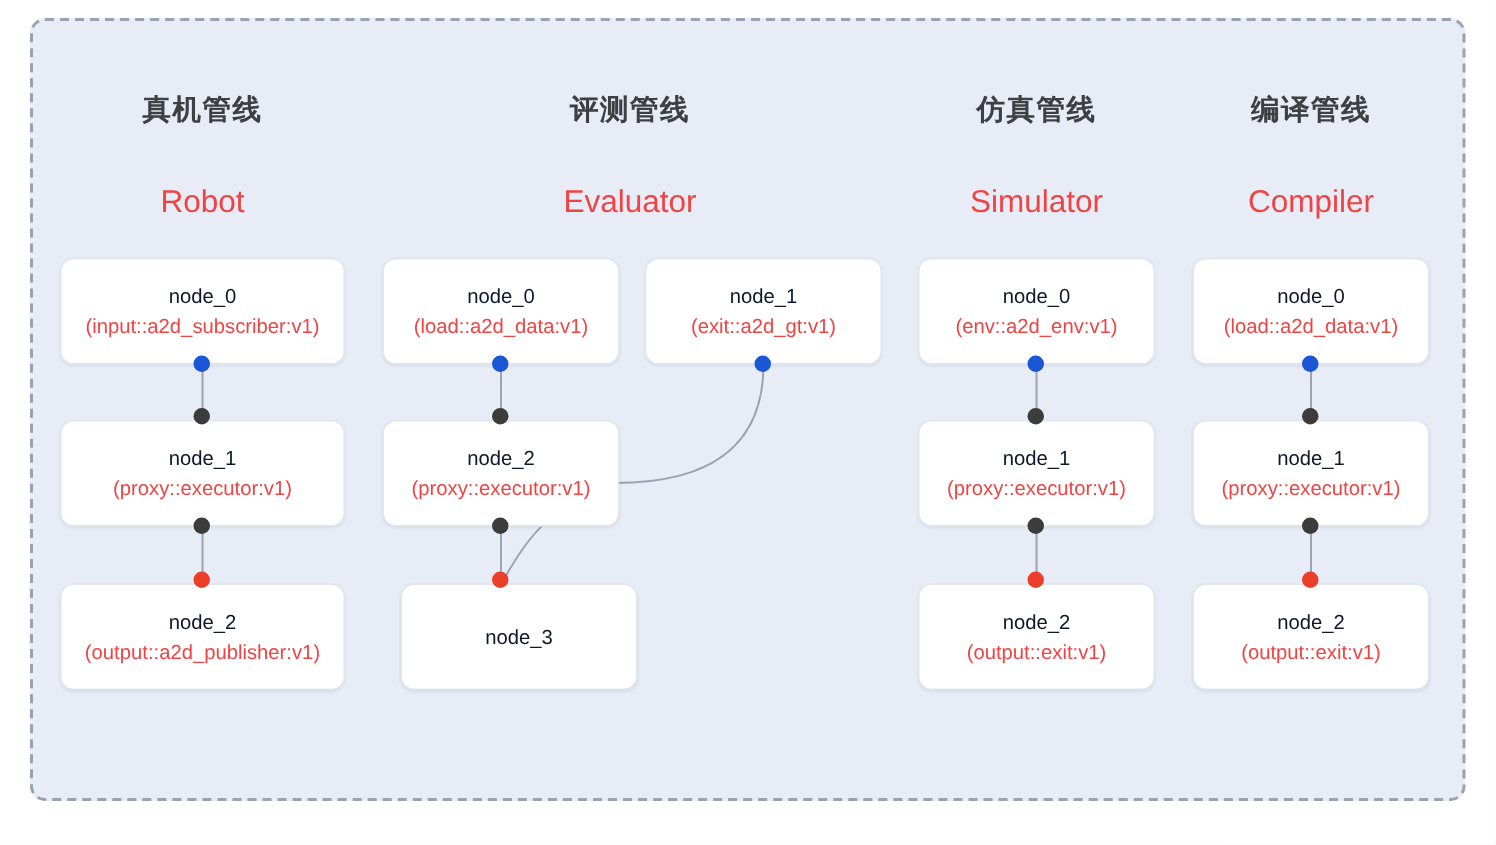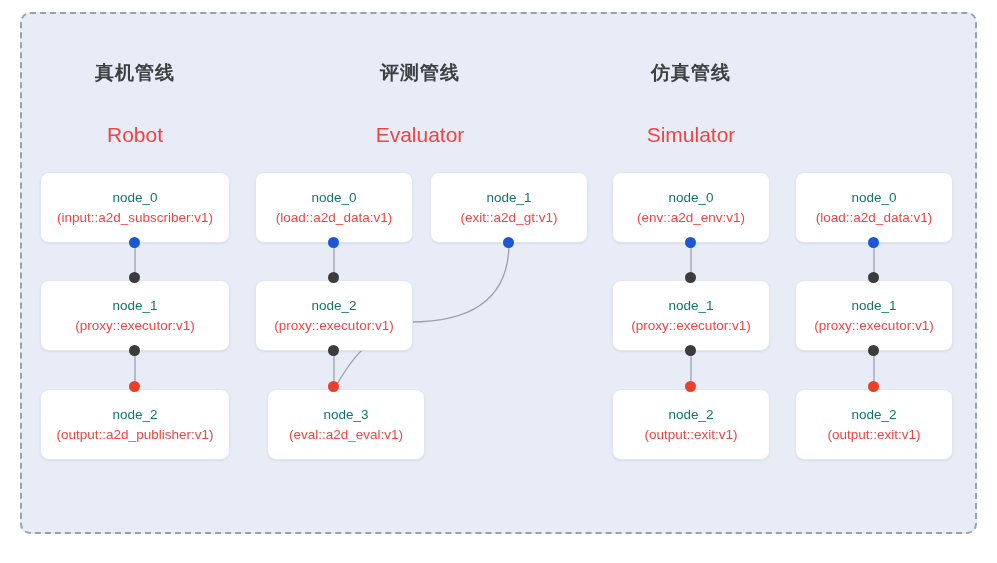--- a/index.html
+++ b/index.html
@@ -61,21 +61,21 @@
     border-radius: 9px;
     box-shadow: 0 1px 2px rgba(60,64,67,0.09);
     display: flex;
     flex-direction: column;
     align-items: center;
     justify-content: center;
     z-index: 3;
   }
   .node-name {
     font-size: 13.5px;
-    color: #0f766e;
+    color: #0f172a;
     line-height: 20px;
     white-space: nowrap;
     text-align: right;
   }
   .node-type {
     font-size: 13.5px;
     color: #ef4444;
     line-height: 20px;
     white-space: nowrap;
   }
@@ -127,20 +127,24 @@
   <div class="col-header" style="left:596px; top:60px; width:190px;">
     <div class="col-title-cn">仿真管线</div>
     <div class="col-title-en">Simulator</div>
   </div>
 
   <div class="col-header" style="left:325px; top:60px; width:190px;">
     <div class="col-title-cn">评测管线</div>
     <div class="col-title-en">Evaluator</div>
   </div>
 
+  <div class="col-header" style="left:779px; top:60px; width:190px;">
+    <div class="col-title-cn">编译管线</div>
+    <div class="col-title-en">Compiler</div>
+  </div>
 
   <div class="node-box" style="left:40px; top:172px; width:190px; height:71px;">
     <div class="node-name">node_0</div>
     <div class="node-type">(input::a2d_subscriber:v1)</div>
   </div>
   <div class="port port-out" style="left:129px; top:237px;"></div>
 
   <div class="node-box" style="left:40px; top:280px; width:190px; height:71px;">
     <div class="node-name">node_1</div>
     <div class="node-type">(proxy::executor:v1)</div>
@@ -168,21 +172,20 @@
 
   <div class="node-box" style="left:255px; top:280px; width:158px; height:71px;">
     <div class="node-name">node_2</div>
     <div class="node-type">(proxy::executor:v1)</div>
   </div>
   <div class="port port-in" style="left:328px; top:272px;"></div>
   <div class="port port-in" style="left:328px; top:345px;"></div>
 
   <div class="node-box" style="left:267px; top:389px; width:158px; height:71px;">
     <div class="node-name">node_3</div>
-    <div class="node-type">(eval::a2d_eval:v1)</div>
   </div>
   <div class="port port-term" style="left:328px; top:381px;"></div>
 
   <div class="node-box" style="left:612px; top:172px; width:158px; height:71px;">
     <div class="node-name">node_0</div>
     <div class="node-type">(env::a2d_env:v1)</div>
   </div>
   <div class="port port-out" style="left:685px; top:237px;"></div>
 
   <div class="node-box" style="left:612px; top:280px; width:158px; height:71px;">

